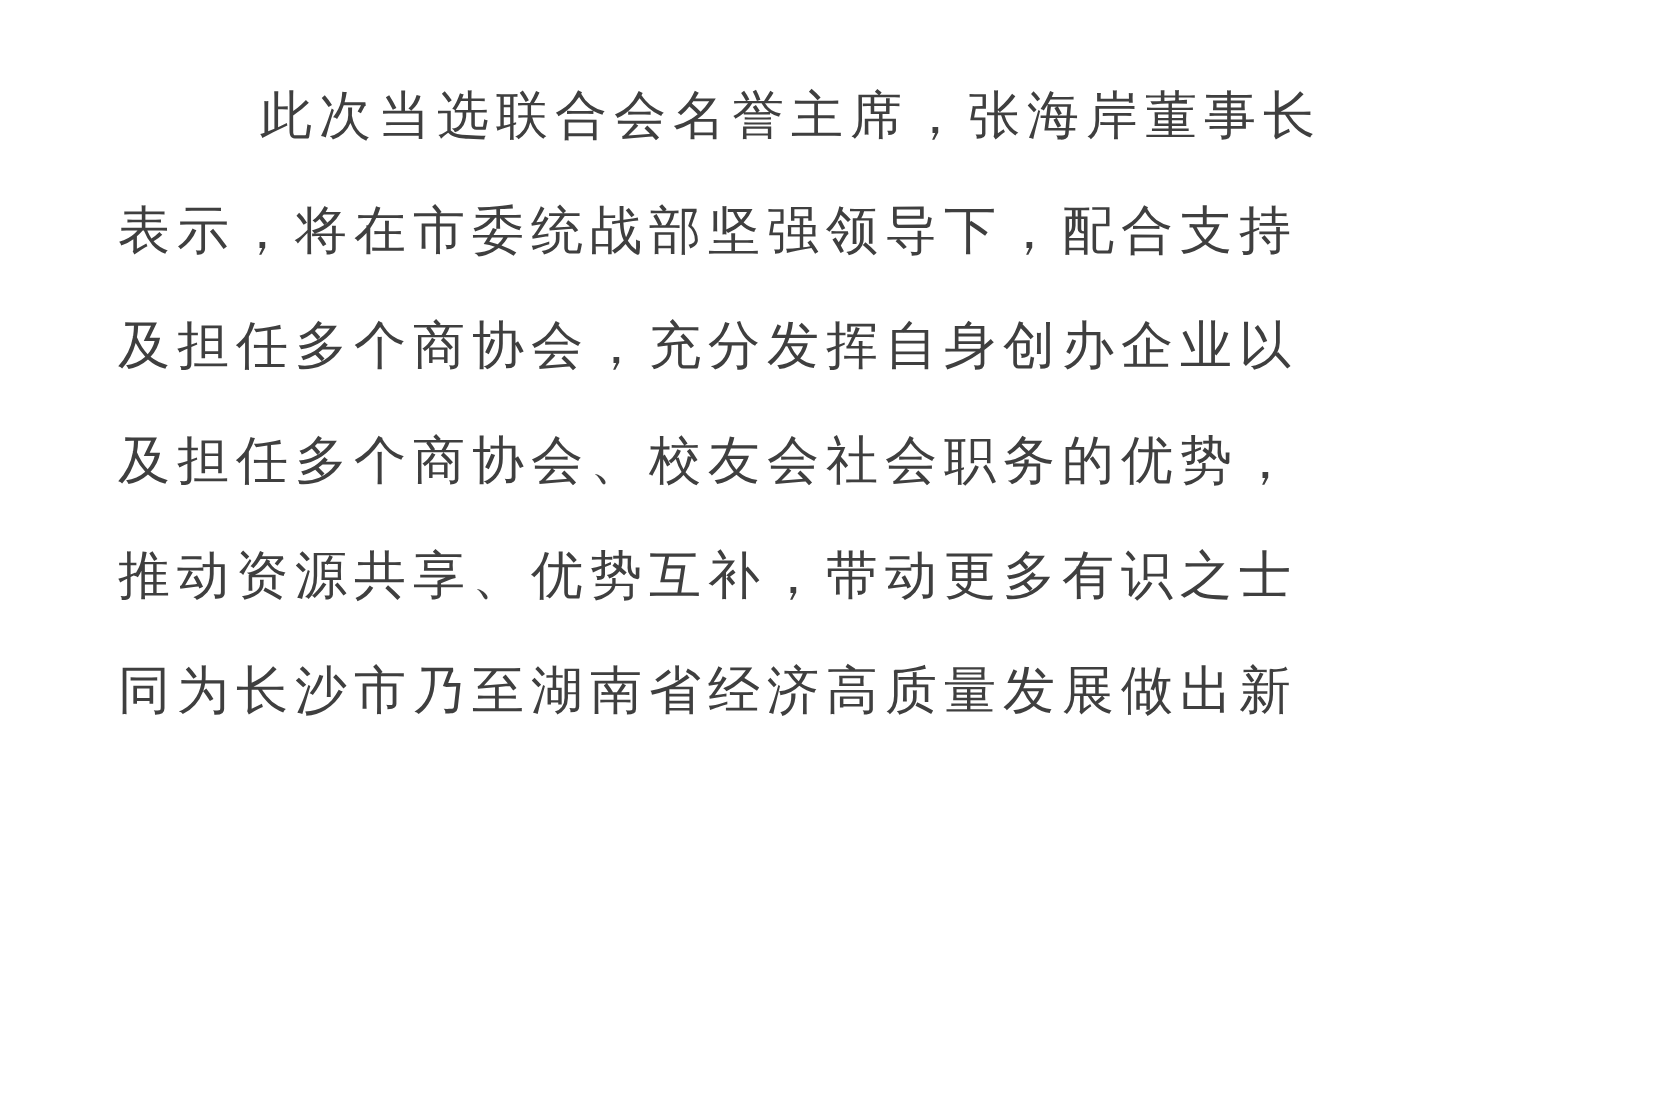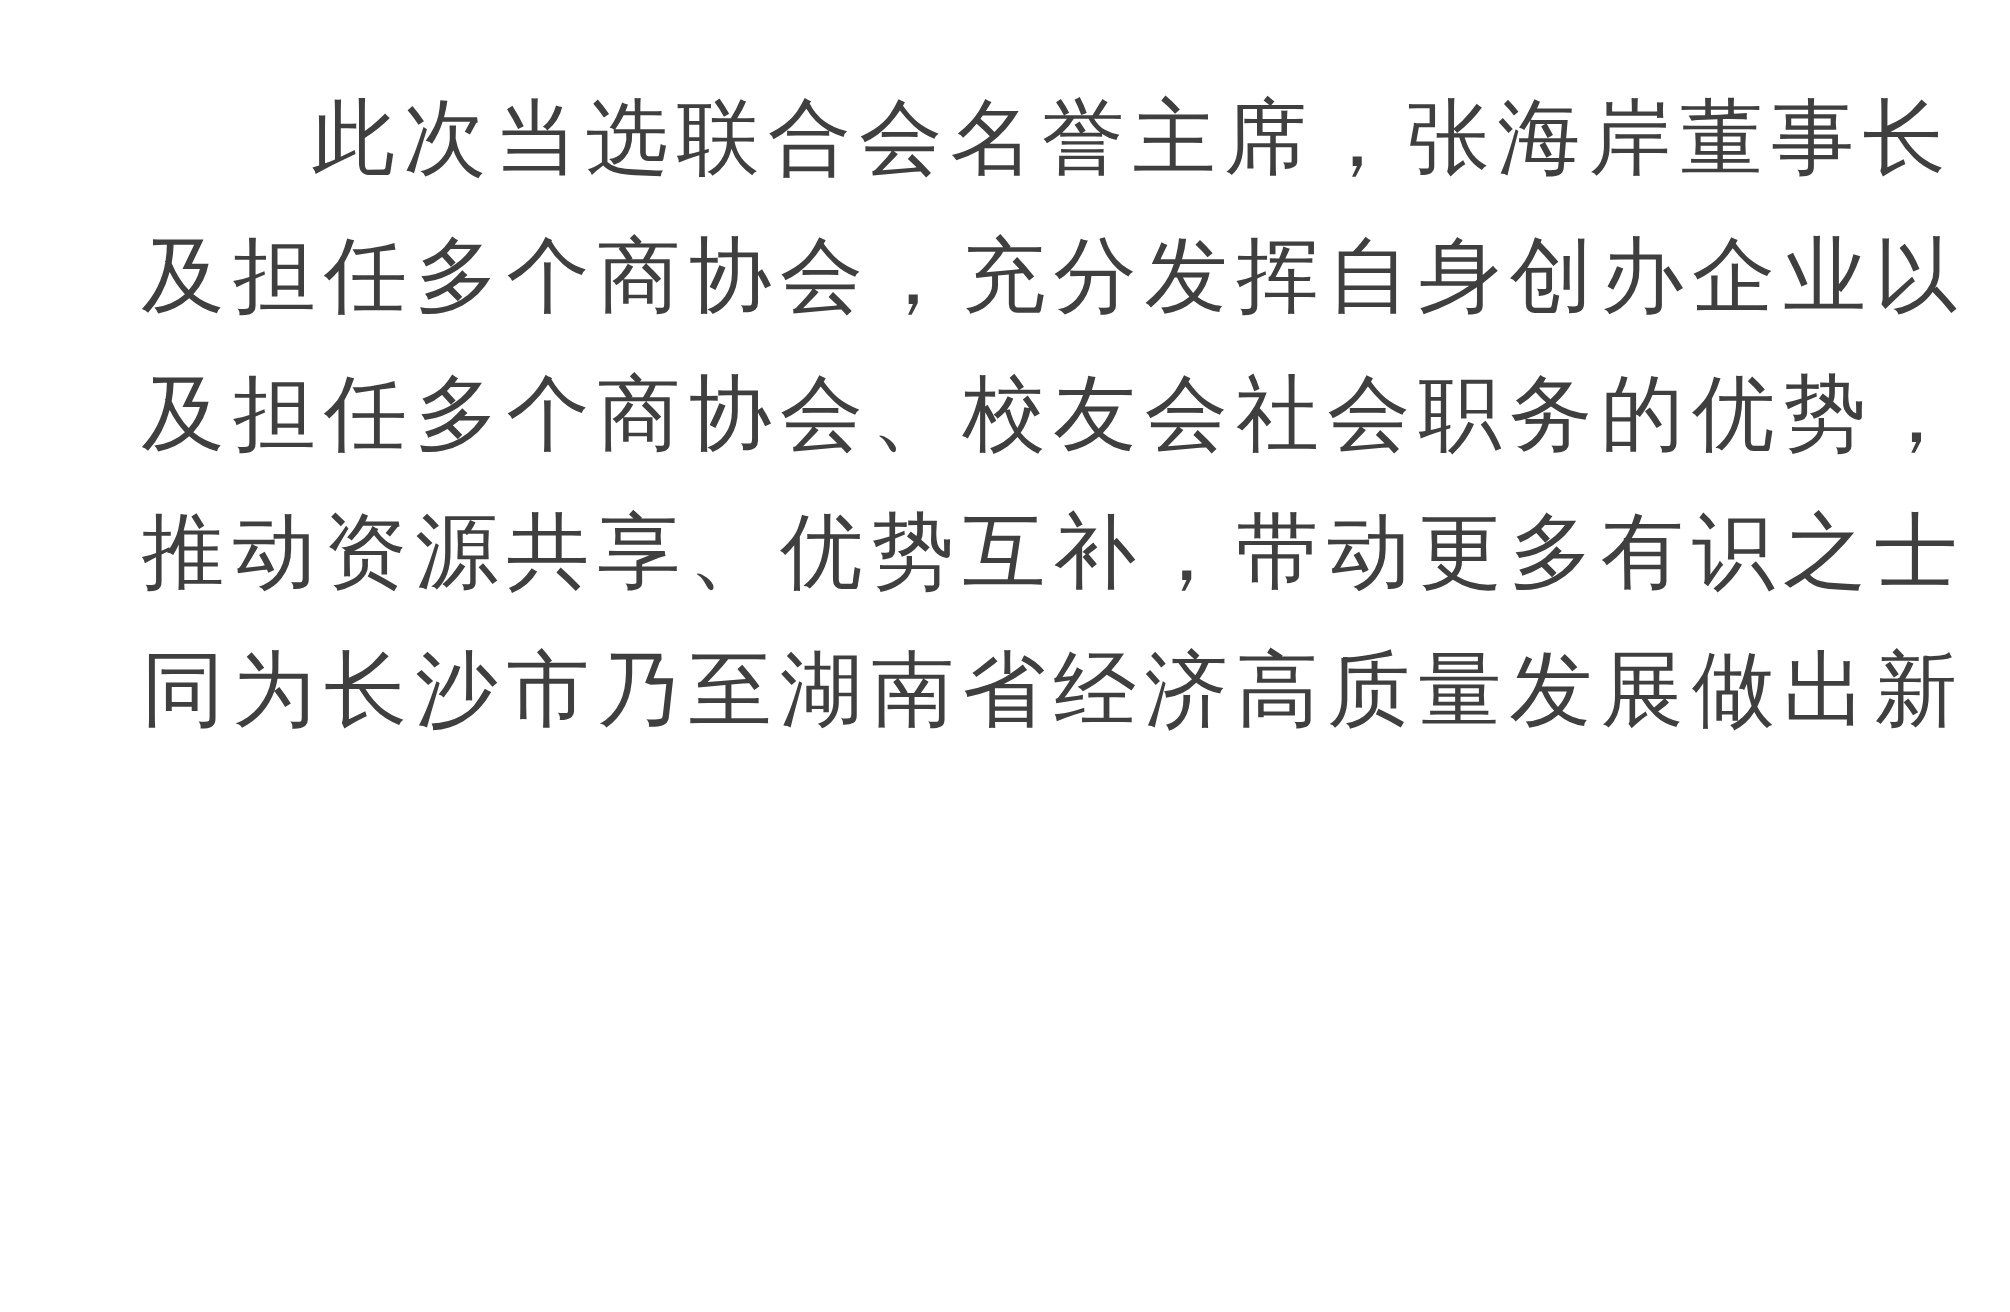--- a/index.html
+++ b/index.html
@@ -13,37 +13,38 @@
     overflow: hidden;
     font-family: "DejaVu Sans", "Liberation Sans", sans-serif;
   }
   .article {
     box-sizing: border-box;
     width: 1675px;
     padding: 58px 118px 0 118px;
   }
   .paragraph {
     color: #3f3f3f;
-    font-size: 69px;
+    font-size: 52px;
     font-weight: 400;
     letter-spacing: 7px;
     white-space: nowrap;
   }
   .paragraph .line {
     height: 115px;
     line-height: 115px;
   }
   .paragraph .line.indent {
     text-indent: 142px;
   }
 </style>
 </head>
 <body>
 
 <div class="article">
   <div class="paragraph">
     <div class="line indent">此次当选联合会名誉主席，张海岸董事长</div>
+    <div class="line">表示，将在市委统战部坚强领导下，配合支持</div>
     <div class="line">及担任多个商协会，充分发挥自身创办企业以</div>
     <div class="line">及担任多个商协会、校友会社会职务的优势，</div>
     <div class="line">推动资源共享、优势互补，带动更多有识之士</div>
     <div class="line">同为长沙市乃至湖南省经济高质量发展做出新</div>
   </div>
 </div>
 
 </body></html>

